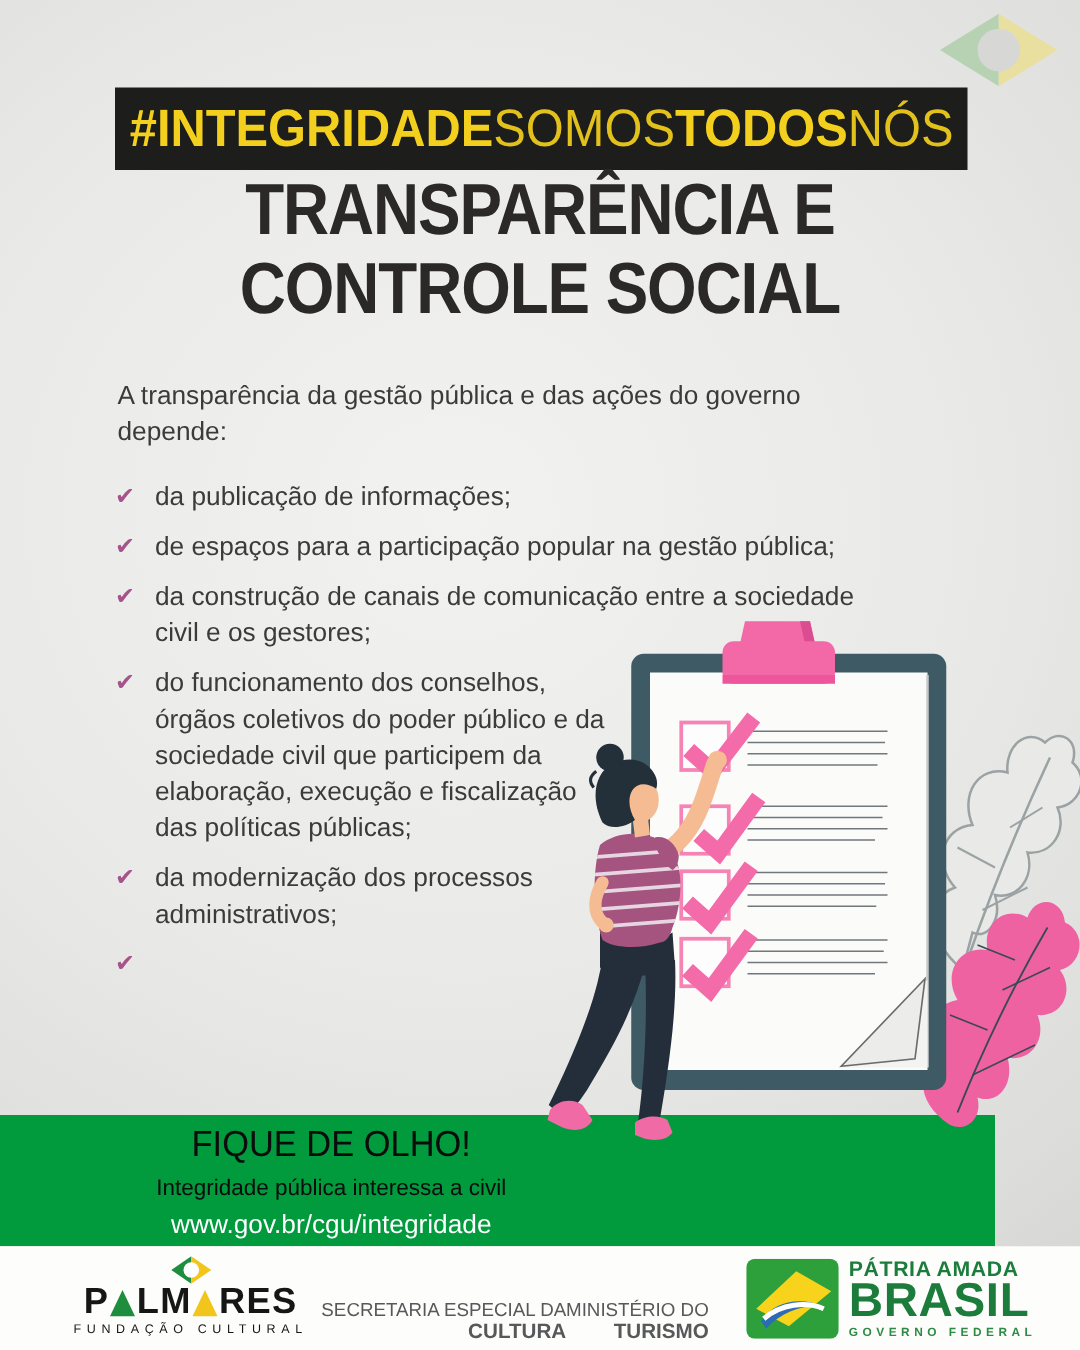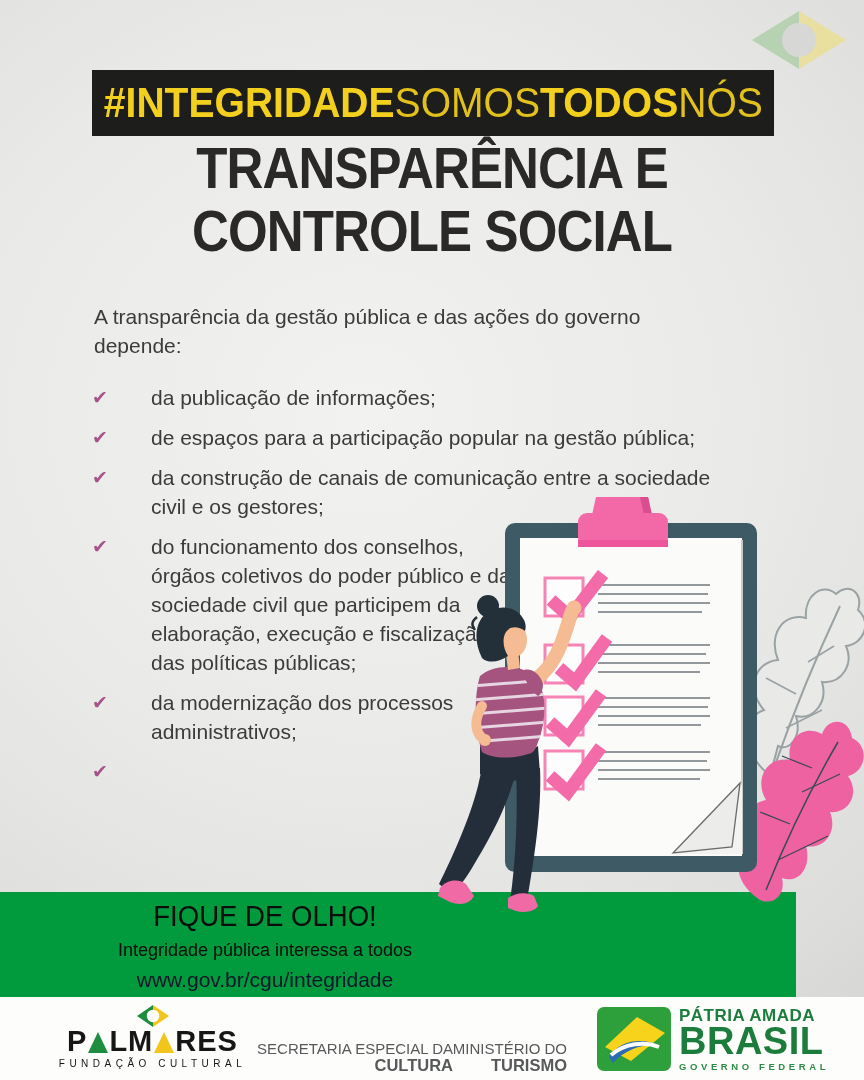--- a/index.html
+++ b/index.html
@@ -27,36 +27,36 @@
     transform:scaleX(.88); letter-spacing:-1px;
   }
   
   .intro{
     position:absolute; left:94px; top:303px; width:600px;
     font-size:21px; line-height:1.36; color:#3b3b3a;
   }
   .bullets{ position:absolute; left:92px; top:383px; width:650px; }
   .bullet{ display:flex; align-items:flex-start; margin-bottom:11px; }
   .bullet .check{ color:#a5538a; font-size:19px; line-height:29px; width:22px; margin-right:10px; flex:none; }
-  .bullet .btext{ font-size:21px; line-height:29px; color:#3b3b3a;margin-left:27px; }
+  .bullet .btext{ font-size:21px; line-height:29px; color:#3b3b3a; }
   .bullet.b2 .btext{ max-width:600px; }
   .bullet.b3 .btext{ max-width:362px; }
   .bullet.b4 .btext{ max-width:320px; }
   .bullet.b5 .btext{ max-width:312px; }
   
   .illus{ position:absolute; left:430px; top:480px; width:434px; height:460px; z-index:3; }
   
   .green-band{
     position:absolute; left:0; top:892px; width:796px; height:105px;
     background:#019a3d; z-index:1;
   }
   .green-inner{ position:absolute; left:0; top:8px; width:530px; text-align:center; color:#0d0d0d; }
   .gb-head{ font-size:29px; letter-spacing:0; font-weight:400; transform:scaleX(.95); color:#0c0c0c; }
   .gb-sub{ font-size:18px; margin-top:7px; color:#0c0c0c; }
-  .gb-url{ font-size:21px; margin-top:7px; color:#0f172a; }
+  .gb-url{ font-size:21px; margin-top:7px; color:#ffffff; }
   
   .footer{ position:absolute; left:0; top:997px; width:864px; height:83px; background:#fdfdfc; z-index:2; }
   
   .palmares{ position:absolute; left:55px; top:8px; width:195px; text-align:center; }
   .palmares-diamond{ display:block; margin:0 auto 1px auto; }
   .palmares-name{ font-size:29px; font-weight:800; color:#161616; letter-spacing:1px; line-height:26px; display:flex; align-items:flex-end; justify-content:center; }
   .tri{ width:0; height:0; border-left:10px solid transparent; border-right:10px solid transparent; display:inline-block; margin:0 1px 1px 1px; }
   .tri-green{ border-bottom:21px solid #1e8e3e; }
   .tri-yellow{ border-bottom:21px solid #f2c51d; }
   .palmares-sub{ font-size:10px; letter-spacing:4.5px; color:#161616; margin-top:4px; font-weight:400; }
@@ -206,21 +206,21 @@
       <ellipse cx="84" cy="160" rx="13" ry="17" fill="#f5bb92"></ellipse>
       <path d="M52,178 C42,158 46,138 60,131 C74,124 88,128 94,140 C96,144 96,148 95,151 C88,146 80,146 76,152 C72,158 73,168 78,176 C70,182 58,184 52,178 Z" fill="#232f39"></path>
       <circle cx="58" cy="126" r="11" fill="#232f39"></circle>
       <path d="M47,137 q-8,6 -2,13" fill="none" stroke="#232f39" stroke-width="2.5"></path>
     </g>
   </svg>
 
   <div class="green-band">
     <div class="green-inner">
       <div class="gb-head">FIQUE DE OLHO!</div>
-      <div class="gb-sub">Integridade pública interessa a todos</div>
+      <div class="gb-sub">Integridade pública interessa a civil</div>
       <div class="gb-url">www.gov.br/cgu/integridade</div>
     </div>
   </div>
 
   <div class="footer">
 
     <div class="palmares">
       <svg class="palmares-diamond" width="32" height="22" viewBox="0 0 32 22">
         <polygon points="0,11 16,0 16,22" fill="#1e8e3e"></polygon>
         <polygon points="16,0 32,11 16,22" fill="#f2c51d"></polygon>

